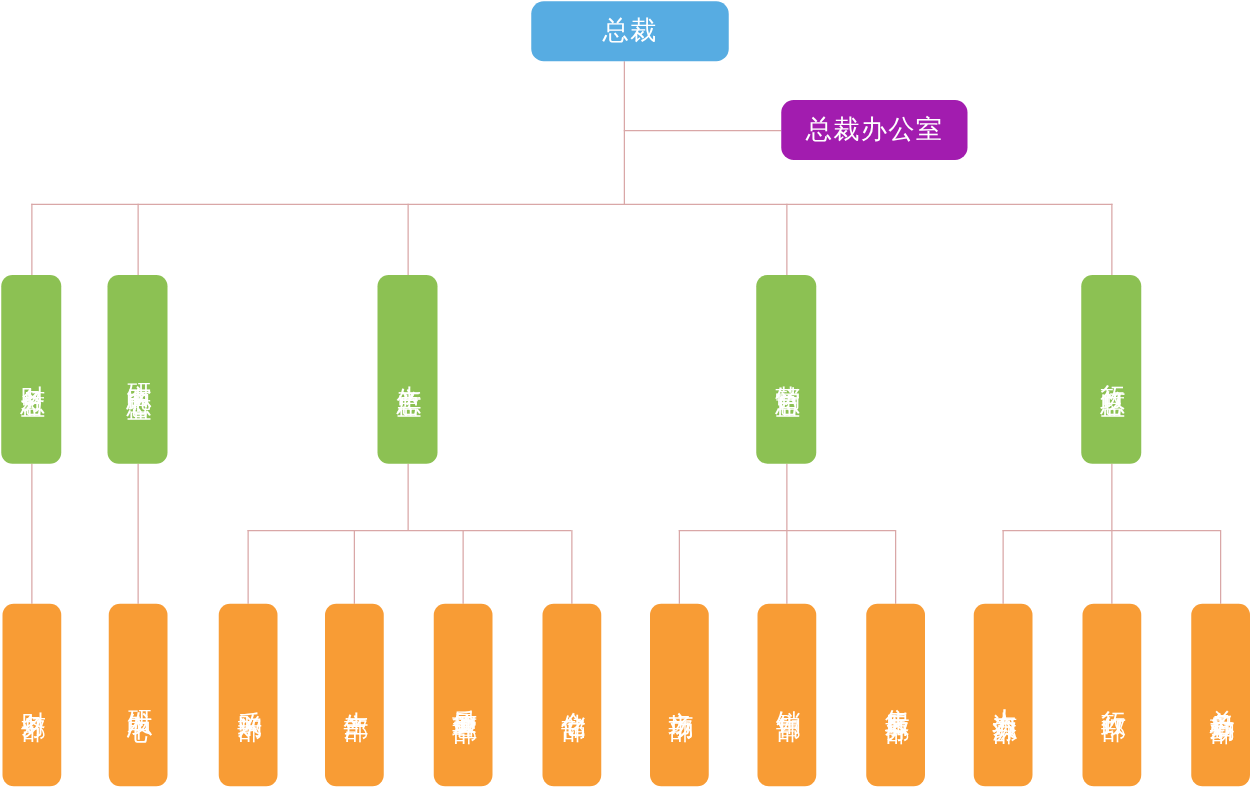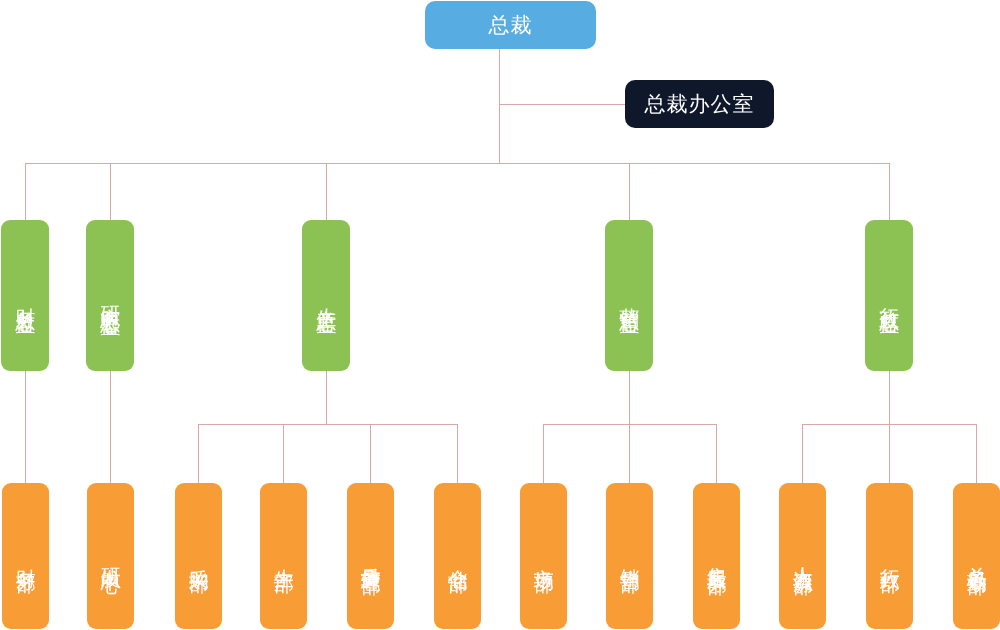--- a/index.html
+++ b/index.html
@@ -40,21 +40,21 @@
     letter-spacing: 1px;
     -webkit-font-smoothing: antialiased;
   }
 
   .node.root {
     background: #57ACE2;
     font-size: 21px;
     border-radius: 10px;
   }
   .node.staff {
-    background: #0f172a;
+    background: #a21caf;
     font-size: 21px;
     border-radius: 10px;
   }
   .node.director {
     background: #8CC153;
     font-size: 20px;
   }
   .node.dept {
     background: #F89C35;
     font-size: 20px;
@@ -107,21 +107,21 @@
   <div class="line v" style="left:543px; top:424px; height:59px;"></div>
   <div class="line v" style="left:629px; top:424px; height:59px;"></div>
   <div class="line v" style="left:716px; top:424px; height:59px;"></div>
 
   <div class="line v" style="left:889px; top:371px; height:53px;"></div>
   <div class="line h" style="left:802px; top:424px; width:174px;"></div>
   <div class="line v" style="left:802px; top:424px; height:59px;"></div>
   <div class="line v" style="left:889px; top:424px; height:59px;"></div>
   <div class="line v" style="left:976px; top:424px; height:59px;"></div>
 
-  <div class="node root" style="left:425px; top:1px; width:171px; height:48px;">
+  <div class="node root" style="left:425px; top:1px; width:158px; height:48px;">
     <span class="htext">总裁</span>
   </div>
 
   <div class="node staff" style="left:625px; top:80px; width:149px; height:48px;">
     <span class="htext">总裁办公室</span>
   </div>
 
   <div class="node director" style="left:1px; top:220px; width:48px; height:151px;">
     <span class="vtext">财务总监</span>
   </div>

